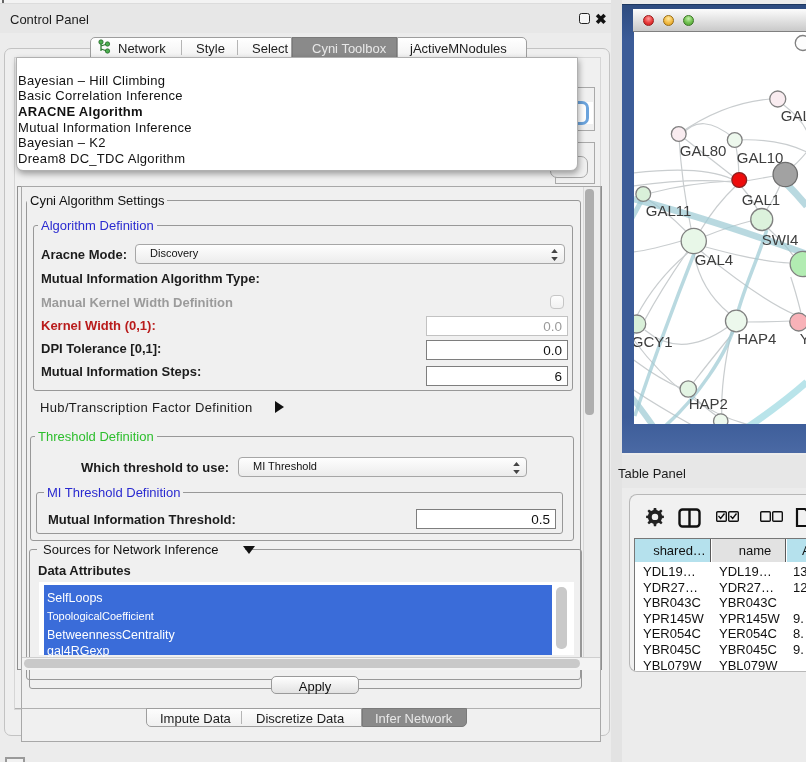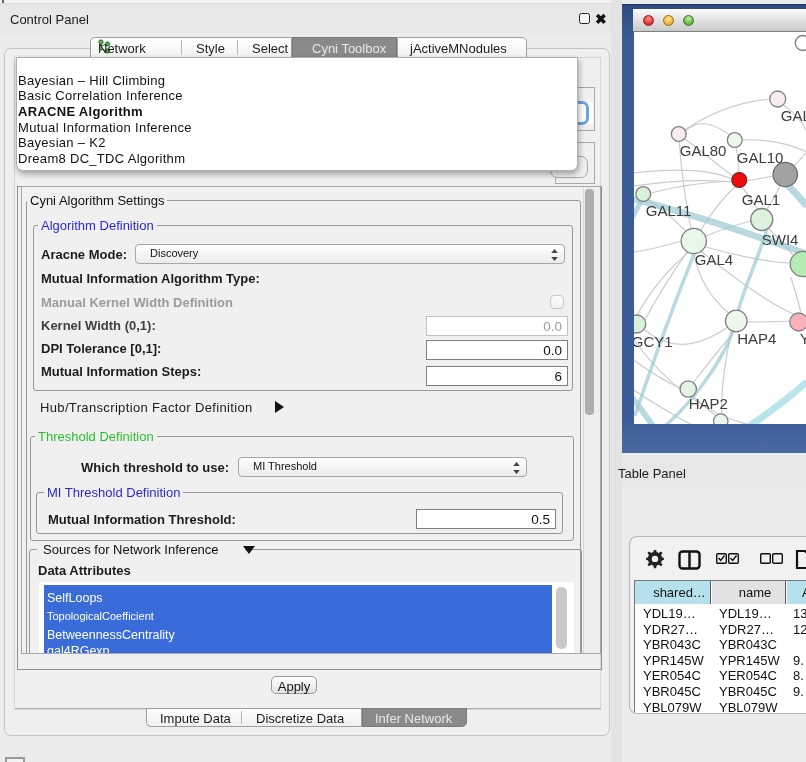--- a/index.html
+++ b/index.html
@@ -34,54 +34,54 @@
 
   <div class="abs" style="left:90px; top:37px; width:202px; height:21px; background:linear-gradient(#ffffff,#f2f2f2); border:1px solid #9e9e9e; border-radius:5px 0 0 0;"></div>
   <div class="abs" style="left:181px; top:40px; width:1px; height:15px; background:#b5b5b5;"></div>
   <div class="abs" style="left:237px; top:40px; width:1px; height:15px; background:#b5b5b5;"></div>
   <svg class="abs" style="left:97px; top:39px;" width="14" height="16" viewBox="0 0 14 16">
     <path d="M4 3 L4 12 M4 7 L10 5 M4 10 L10 12" stroke="#2e7d32" stroke-width="1.3" fill="none"></path>
     <circle cx="4" cy="3" r="2.2" fill="#4caf50" stroke="#1b5e20" stroke-width="0.7"></circle>
     <circle cx="10.5" cy="5" r="2.2" fill="#4caf50" stroke="#1b5e20" stroke-width="0.7"></circle>
     <circle cx="10.5" cy="12" r="2.2" fill="#4caf50" stroke="#1b5e20" stroke-width="0.7"></circle>
   </svg>
-  <div class="abs lbl" style="left:98px; top:41px;">Network</div>
+  <div class="abs lbl" style="left:118px; top:41px;">Network</div>
   <div class="abs lbl" style="left:196px; top:41px;">Style</div>
   <div class="abs lbl" style="left:252px; top:41px;">Select</div>
   <div class="abs" style="left:292px; top:37px; width:105px; height:21px; background:#8a8a8a; border:1px solid #7a7a7a;"></div>
   <div class="abs lbl" style="left:312px; top:41px; color:#e8e8e8;">Cyni Toolbox</div>
   <div class="abs" style="left:397px; top:37px; width:130px; height:21px; background:linear-gradient(#ffffff,#f2f2f2); border:1px solid #9e9e9e; border-radius:0 5px 0 0;"></div>
   <div class="abs lbl" style="left:410px; top:41px;">jActiveMNodules</div>
 
   <div class="abs" style="left:555px; top:87px; width:40px; height:44px; border:1px solid #a9a9a9;"></div>
   <div class="abs" style="left:560px; top:102px; width:33px; height:22px; background:#fff;"></div>
   <div class="abs" style="left:560px; top:101px; width:29px; height:24px; border:3px solid #6ba3dc; border-radius:7px; background:#fff;"></div>
   <div class="abs" style="left:555px; top:142px; width:40px; height:42px; border:1px solid #a9a9a9;"></div>
   <div class="abs" style="left:550px; top:156px; width:38px; height:22px; border:1px solid #a8a8a8; border-radius:7px; background:#f0f0f0;"></div>
 
   <div class="abs" style="left:17px; top:186px; width:585px; height:484px; border:1px solid #909090;"></div>
-  <div class="abs" style="left:21px; top:186px; width:580px; height:468px; background:#f0f0f0; border:1px solid #a8a8a8; overflow:hidden;padding-left:44px;">
+  <div class="abs" style="left:21px; top:186px; width:580px; height:556px; background:#f0f0f0; border:1px solid #a8a8a8; overflow:hidden;padding-left:44px;">
 
     <div class="group" style="left:4px; top:13px; width:555px; height:480px; border-radius:3px;"></div>
     <div class="gtitle" style="left:5px; top:6px; color:#111;">Cyni Algorithm Settings</div>
 
     <div class="group" style="left:11px; top:38px; width:540px; height:166px;"></div>
     <div class="gtitle" style="left:16px; top:31px; color:#2a2ad0;">Algorithm Definition</div>
 
     <div class="abs lbl bold" style="left:19px; top:60px;">Aracne Mode:</div>
     <div class="combo" style="left:113px; top:57px; width:430px;">
       <span class="ctext">Discovery</span>
       <svg class="arr" width="9" height="14" viewBox="0 0 9 14">
           <path d="M1.2 5 L4.5 1 L7.8 5 Z M1.2 9 L4.5 13 L7.8 9 Z" fill="#444"></path>
         </svg>
     </div>
     <div class="abs lbl bold" style="left:19px; top:84px;">Mutual Information Algorithm Type:</div>
     <div class="abs lbl bold" style="left:19px; top:108px; color:#9b9b9b;">Manual Kernel Width Definition</div>
     <div class="abs" style="left:528px; top:108px; width:14px; height:14px; border:1.5px solid #c6c6c6; border-radius:4px; background:linear-gradient(#fdfdfd,#f1f1f1);"></div>
-    <div class="abs lbl bold" style="left:19px; top:131px; color:#404040;">Kernel Width (0,1):</div>
+    <div class="abs lbl bold" style="left:19px; top:131px; color:#b91c1c;">Kernel Width (0,1):</div>
     <div class="field" style="left:404px; top:129px; width:142px; height:20px; border:1px solid #c2c2c2; color:#9b9b9b; padding:2px 5px 0 0; font-size:13.5px;">0.0</div>
     <div class="abs lbl bold" style="left:19px; top:154px;">DPI Tolerance [0,1]:</div>
     <div class="field" style="left:404px; top:152.5px; width:142px; height:20.5px; border:1px solid #7e7e7e; color:#111; padding:2px 5px 0 0; font-size:13.5px;">0.0</div>
     <div class="abs lbl bold" style="left:19px; top:177px;">Mutual Information Steps:</div>
     <div class="field" style="left:404px; top:178.5px; width:142px; height:20px; border:1px solid #7e7e7e; color:#111; padding:2px 5px 0 0; font-size:13.5px;">6</div>
 
     <div class="abs lbl" style="left:18px; top:213px; letter-spacing:0.35px;">Hub/Transcription Factor Definition</div>
     <div class="abs" style="left:253px; top:214px; width:0; height:0; border-left:9px solid #111; border-top:6.5px solid transparent; border-bottom:6.5px solid transparent;"></div>
 
     <div class="group" style="left:8px; top:249px; width:544px; height:105px;"></div>
@@ -110,21 +110,21 @@
     <div class="abs" style="left:25px; top:457px; font-size:12.5px; color:#fff;">gal4RGexp</div>
     <div class="abs" style="left:534px; top:400px; width:11px; height:62px; background:#c9c9c9; border-radius:5px;"></div>
 
     <div class="abs" style="left:561px; top:0; width:17px; height:482px; background:#ededed; border-left:1px solid #d8d8d8;"></div>
     <div class="abs" style="left:563px; top:2px; width:8.5px; height:226px; background:#aeaeae; border-radius:4px;"></div>
 
     <div class="abs" style="left:0; top:470px; width:580px; height:13px; background:#f3f3f3; border-top:1px solid #cfcfcf;"></div>
     <div class="abs" style="left:2px; top:472px; width:556px; height:9px; background:#c9c9c9; border-radius:4.5px;"></div>
   </div>
 
-  <div class="abs" style="left:271px; top:676px; width:46px; height:18px; border:1px solid #9a9a9a; border-radius:5px; background:linear-gradient(#fefefe,#e2e2e2); text-align:center;">
+  <div class="abs" style="left:271px; top:676px; width:88px; height:18px; border:1px solid #9a9a9a; border-radius:5px; background:linear-gradient(#fefefe,#e2e2e2); text-align:center;">
     <span style="font-size:13px; color:#111; line-height:17px;">Apply</span>
   </div>
 
   <div class="abs" style="left:15px; top:708px; width:586px; height:1px; background:#b0b0b0;"></div>
   <div class="abs" style="left:146px; top:708px; width:216px; height:19px; background:linear-gradient(#fdfdfd,#f0f0f0); border:1px solid #9e9e9e; border-radius:0 0 0 5px;"></div>
   <div class="abs" style="left:241px; top:711px; width:1px; height:13px; background:#b5b5b5;"></div>
   <div class="abs lbl" style="left:160px; top:711px;">Impute Data</div>
   <div class="abs lbl" style="left:256px; top:711px;">Discretize Data</div>
   <div class="abs" style="left:362px; top:708px; width:105px; height:19px; background:#8a8a8a; border:1px solid #7a7a7a; border-radius:0 0 5px 0;"></div>
   <div class="abs lbl" style="left:375px; top:711px; color:#e8e8e8;">Infer Network</div>
@@ -220,21 +220,21 @@
         <text x="631" y="347">GCY1</text>
         <text x="736.5" y="344">HAP4</text>
         <text x="799" y="344">Y</text>
         <text x="688" y="409">HAP2</text>
       </g>
     </svg>
   </div>
 
   <div class="abs" style="left:622px; top:455px; width:184px; height:33px; background:#e7e7e7;"></div>
   <div class="abs lbl" style="left:618px; top:466px;">Table Panel</div>
-  <div class="abs" style="left:629px; top:494px; width:177px; height:178px; background:#f1f1f1; border:1px solid #b8b8b8; border-radius:8px 0 0 8px; border-right:none; overflow:hidden;margin-top:42px;">
+  <div class="abs" style="left:629px; top:494px; width:177px; height:178px; background:#f1f1f1; border:1px solid #b8b8b8; border-radius:8px 0 0 8px; border-right:none; overflow:hidden;">
 
     <svg class="abs" style="left:15px; top:13px;" width="20" height="20" viewBox="0 0 18 18">
       <path fill="#222" d="M9 0 L11 0 L11.4 2.3 A7 7 0 0 1 13.5 3.2 L15.4 1.8 L16.8 3.2 L15.4 5.1 A7 7 0 0 1 16.3 7.2 L18 7.5 L18 9.5 L16.3 9.8 A7 7 0 0 1 15.4 11.9 L16.8 13.8 L15.4 15.2 L13.5 13.8 A7 7 0 0 1 11.4 14.7 L11 17 L9 17 L8.6 14.7 A7 7 0 0 1 6.5 13.8 L4.6 15.2 L3.2 13.8 L4.6 11.9 A7 7 0 0 1 3.7 9.8 L2 9.5 L2 7.5 L3.7 7.2 A7 7 0 0 1 4.6 5.1 L3.2 3.2 L4.6 1.8 L6.5 3.2 A7 7 0 0 1 8.6 2.3 Z M10 5.6 A2.9 2.9 0 1 0 10 11.4 A2.9 2.9 0 1 0 10 5.6 Z" transform="translate(-1,-0.5)"></path>
     </svg>
     <svg class="abs" style="left:48px; top:13px;" width="23" height="20" viewBox="0 0 23 20">
       <rect x="1.5" y="1.5" width="20" height="17" rx="3" fill="none" stroke="#111" stroke-width="2.4"></rect>
       <line x1="11.5" y1="1.5" x2="11.5" y2="18.5" stroke="#111" stroke-width="2.4"></line>
     </svg>
     <svg class="abs" style="left:86px; top:16px;" width="24" height="12" viewBox="0 0 24 12">
       <rect x="0.7" y="0.7" width="9.6" height="9.6" rx="1" fill="none" stroke="#111" stroke-width="1.4"></rect>

